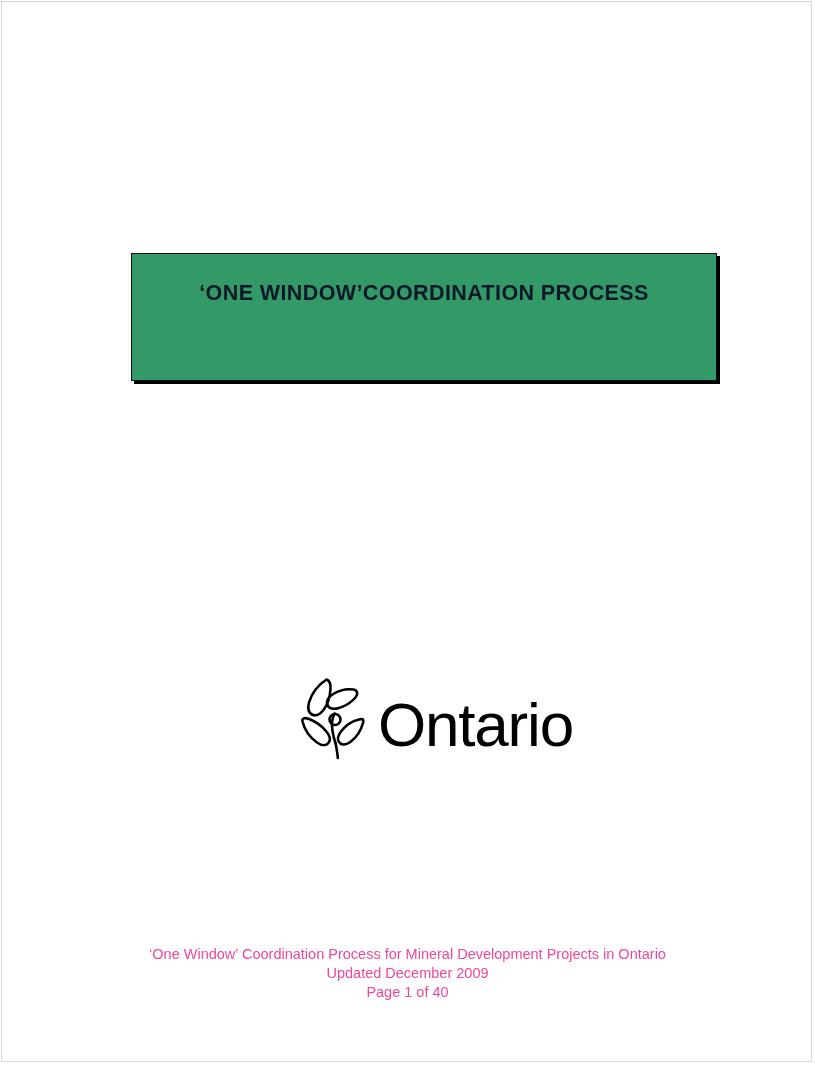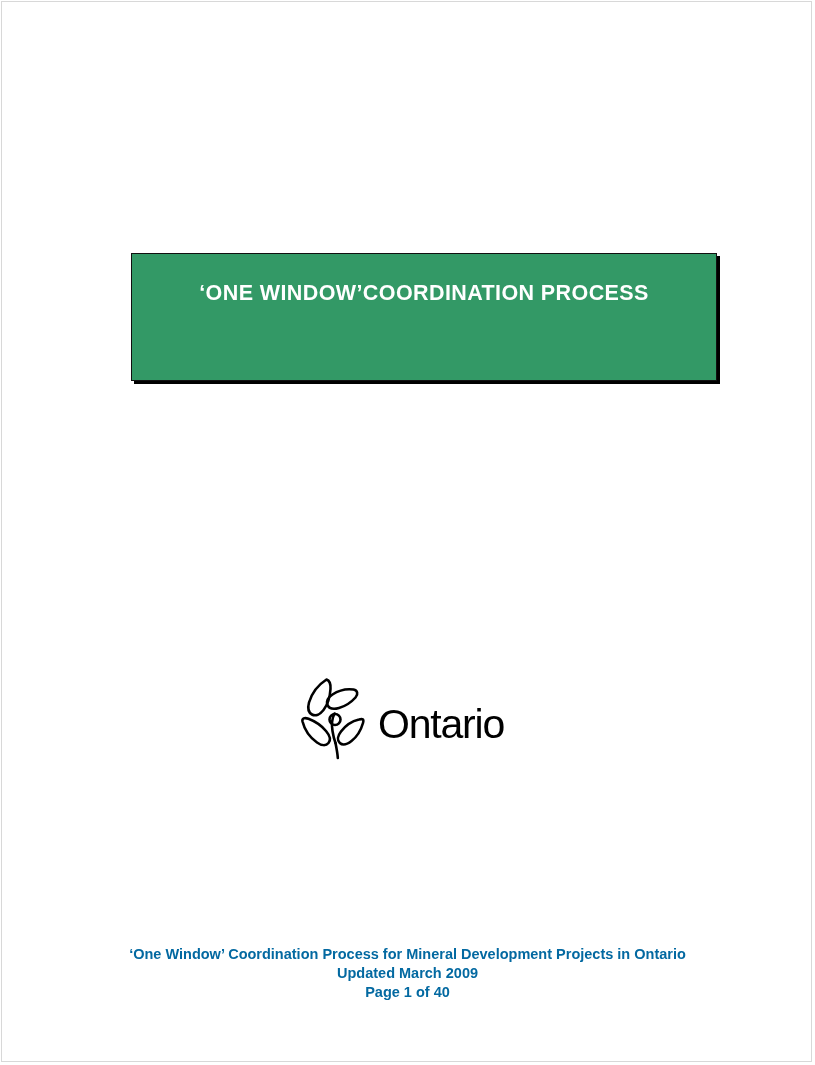--- a/index.html
+++ b/index.html
@@ -52,21 +52,21 @@
 
   .title-banner-text {
     position: absolute;
     left: 0;
     right: 0;
     top: 27px;
     text-align: center;
     font-size: 21.5px;
     font-weight: bold;
     letter-spacing: 0.4px;
-    color: #ffffff;
+    color: #0f172a;
     font-family: "Liberation Sans", sans-serif;
   }
 
   
   .logo-block {
     position: absolute;
     left: 296px;
     top: 672px;
     width: 245px;
     height: 92px;
@@ -75,41 +75,40 @@
   }
 
   .logo-mark {
     width: 78px;
     height: 86px;
     flex: 0 0 78px;
   }
 
   .logo-wordmark {
     font-family: "Liberation Sans", sans-serif;
-    font-size: 41px;
+    font-size: 62px;
     line-height: 59px;
     letter-spacing: -1.2px;
     color: #000000;
     margin-left: 4px;
     margin-top: 12px;
     font-weight: 400;
   }
 
   
   .footer {
     position: absolute;
     left: 0;
     right: 0;
     top: 945px;
     text-align: center;
     font-size: 14.5px;
     line-height: 19px;
-    color: #0369a1;
+    color: #ec4899;
     font-family: "Liberation Sans", sans-serif;
-    font-weight: bold;
   }
   .footer div {
     white-space: nowrap;
   }
 </style>
 </head>
 <body>
 
 <div class="page">
 
@@ -136,17 +135,17 @@
           <circle cx="39" cy="44.5" r="5.5"></circle>
           <path d="M39.5 68 C40.5 73 41.5 78 41.8 83"></path>
         </g>
       </svg>
     </span>
     <span class="logo-wordmark">Ontario</span>
   </div>
 
   <div class="footer">
     <div>‘One Window’ Coordination Process for Mineral Development Projects in Ontario</div>
-    <div>Updated March 2009</div>
+    <div>Updated December 2009</div>
     <div>Page 1 of 40</div>
   </div>
 
 </div>
 
 </body></html>

